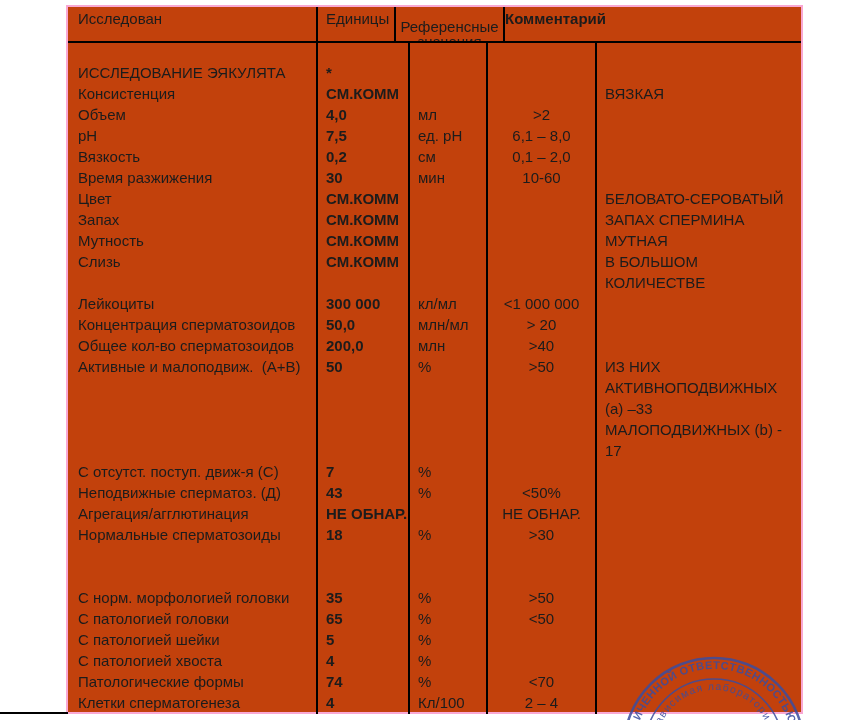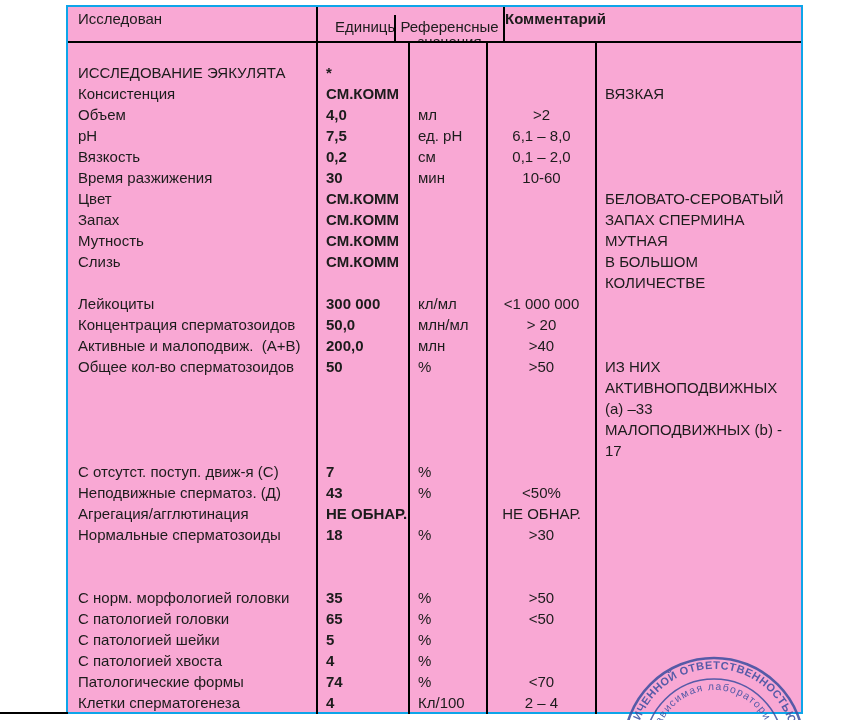--- a/index.html
+++ b/index.html
@@ -8,41 +8,41 @@
     width:853px;height:720px;
     background:#fff;
     font-family:"Liberation Sans","DejaVu Sans",sans-serif;
     color:#1c1c1c;
     overflow:hidden;
   }
   .report-table{
     position:absolute;
     left:66px;top:5px;
     width:737px;height:709px;
-    border:2px solid #0ea5e9;
+    border:2px solid #f9a8d4;
     box-sizing:border-box;
-    background:#f9a8d4;
+    background:#c2410c;
   }
   .thead{
     display:flex;
     height:34px;
     border-bottom:2px solid #000;
     box-sizing:content-box;
   }
   .hcell{
     box-sizing:border-box;
     font-size:15px;
     padding-top:3px;
     overflow:hidden;
   }
   .bordR{border-right:2px solid #000;}
   .w0{width:250px;} .w1{width:92px;} .w2{width:78px;} .w3{width:109px;} .w4{flex:1;}
   .h0{padding-left:10px;}
   .h1{padding-left:8px;font-weight:bold;}
-  .h2{padding-left:17px;margin-top:8px;}
+  .h2{padding-left:8px;}
   .h3{text-align:center;line-height:15px;padding-top:12px;}
   .h4{text-align:left;font-weight:bold;}
   .tbody{
     display:flex;
     height:671px;
     overflow:hidden;
   }
   .bcol{
     box-sizing:border-box;
     padding-top:19px;
@@ -98,22 +98,22 @@
           <div class="line">pH</div>
           <div class="line">Вязкость</div>
           <div class="line">Время разжижения</div>
           <div class="line">Цвет</div>
           <div class="line">Запах</div>
           <div class="line">Мутность</div>
           <div class="line">Слизь</div>
           <div class="line">&nbsp;</div>
           <div class="line">Лейкоциты</div>
           <div class="line">Концентрация сперматозоидов</div>
+          <div class="line">Общее кол-во сперматозоидов</div>
           <div class="line">Активные и малоподвиж.  (А+В)</div>
-          <div class="line">Общее кол-во сперматозоидов</div>
           <div class="line">&nbsp;</div>
           <div class="line">&nbsp;</div>
           <div class="line">&nbsp;</div>
           <div class="line">&nbsp;</div>
           <div class="line">С отсутст. поступ. движ-я (С)</div>
           <div class="line">Неподвижные сперматоз. (Д)</div>
           <div class="line">Агрегация/агглютинация</div>
           <div class="line">Нормальные сперматозоиды</div>
           <div class="line">&nbsp;</div>
           <div class="line">&nbsp;</div>

